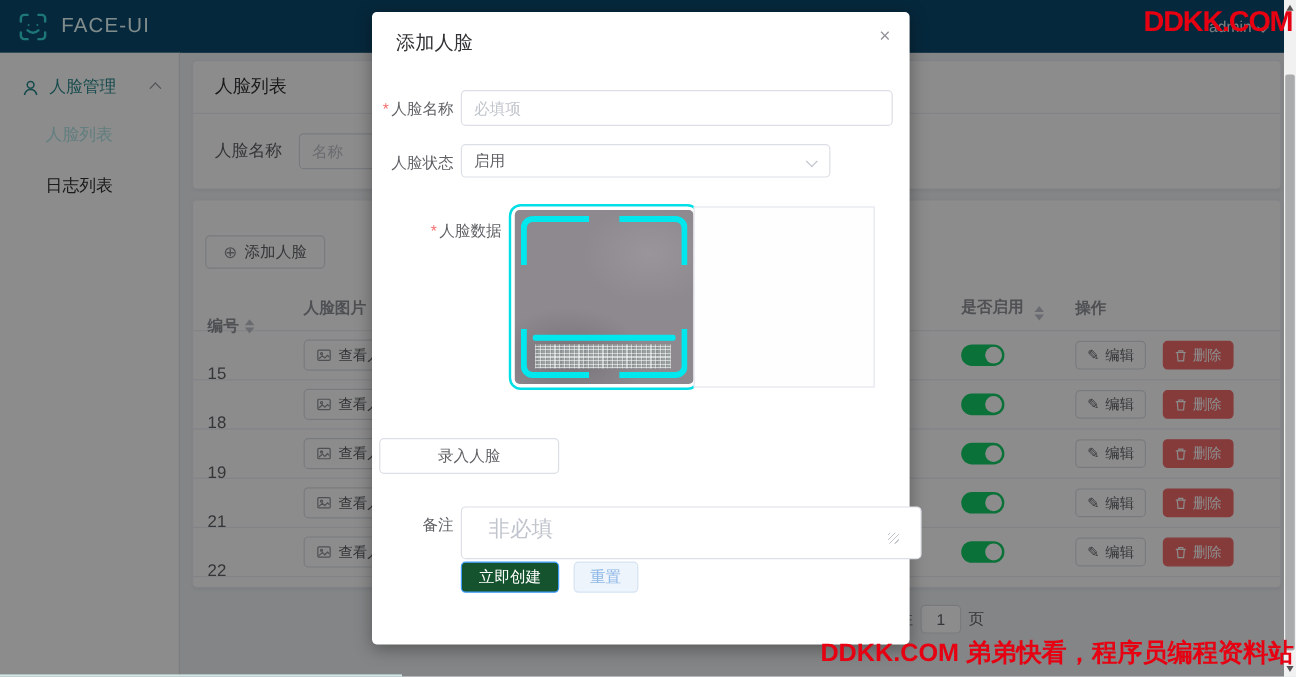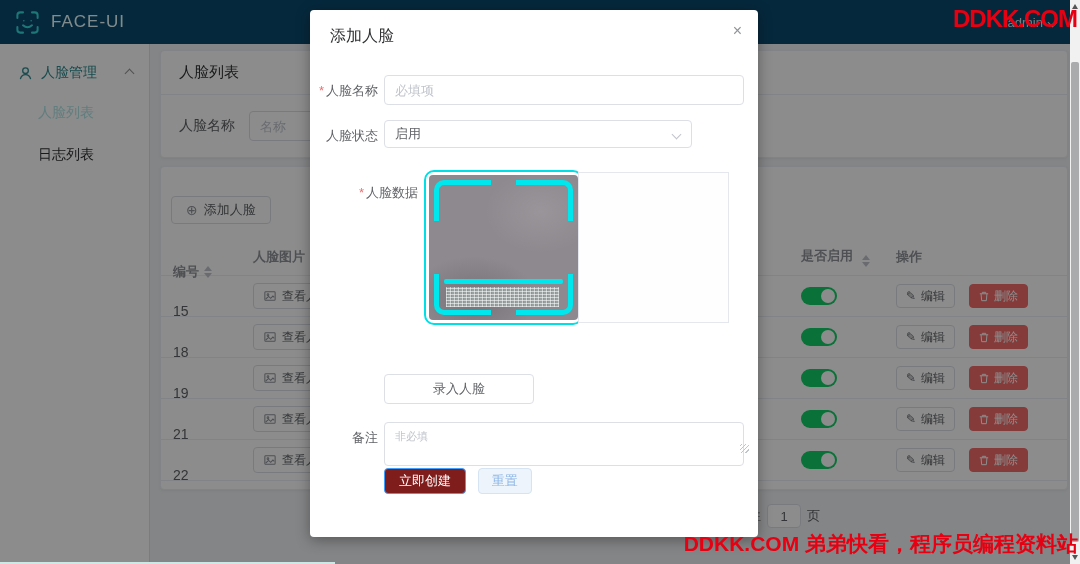--- a/index.html
+++ b/index.html
@@ -75,21 +75,21 @@
   
   .modal{position:absolute;left:310px;top:10px;width:448px;height:527px;background:#fff;border-radius:4px;
          box-shadow:0 3px 14px rgba(0,0,0,.35);z-index:6;font-size:13px;}
   .modal-title{position:absolute;left:20px;top:16px;font-size:16px;color:#303133;}
   .modal-close{position:absolute;right:16px;top:13px;font-size:16px;color:#909399;cursor:pointer;line-height:1;}
   .frow{position:absolute;left:0;display:flex;}
   .flabel{width:68px;text-align:right;color:#606266;font-size:13px;padding-top:7px;}
   .req-star{color:#f56c6c;margin-right:2px;}
   .fctrl{margin-left:6px;}
   .row-name{top:65px;}  .row-status{top:110px;}  .row-data{top:160px;}
-  .row-capture{top:364px;} .row-remark{top:412px;} .row-actions{top:458px;}
+  .row-capture{top:348px;flex-direction:column;} .row-remark{top:412px;} .row-actions{top:458px;}
   .w-input{width:338px;}
   .sel{position:relative;width:308px;height:28px;border:1px solid #dcdfe6;border-radius:4px;
        display:flex;align-items:center;padding:0 10px;color:#606266;background:#fff;cursor:pointer;box-sizing:border-box;}
   .sel .chev{position:absolute;right:11px;top:10px;color:#c0c4cc;}
 
   
   .cam{position:relative;width:149px;height:145px;border:2px solid #00dfe6;border-radius:10px;
        padding:3px;background:#fff;}
   .cam-img{position:relative;width:100%;height:100%;border-radius:4px;overflow:hidden;
            background:linear-gradient(135deg,#938d93 0%,#8c878c a 0,#8c878c 45%,#8a858a 70%,#959196 100%);
@@ -103,26 +103,26 @@
   .bk.bl{left:5px;bottom:5px;border-left-width:5px;border-bottom-width:5px;border-bottom-left-radius:10px;}
   .bk.br{right:5px;bottom:5px;border-right-width:5px;border-bottom-width:5px;border-bottom-right-radius:10px;}
   .scanline{position:absolute;left:15px;width:119px;top:104px;height:5px;background:#00e7ee;border-radius:2px;}
   .noise{position:absolute;left:17px;width:113px;top:112px;height:20px;background-color:#9aa0a0;
          background-image:repeating-linear-gradient(0deg,rgba(255,255,255,.55) 0 1px,transparent 1px 3px),
                           repeating-linear-gradient(90deg,rgba(240,244,244,.55) 0 1px,rgba(130,132,136,.5) 1px 2px,transparent 2px 4px);}
   .preview-box{position:absolute;left:268px;top:162px;width:151px;height:151px;border:1px solid #e4e7ed;
                background:#fefefe;box-sizing:border-box;}
   .capture-btn{width:150px;height:30px;background:#fff;border:1px solid #dcdfe6;border-radius:4px;
                color:#606266;font-size:13px;cursor:pointer;font-family:inherit;}
-  .txa{width:338px;height:30px;border:1px solid #dcdfe6;border-radius:4px;padding:6px 10px;resize:none;
-       font-size:11px;color:#701a75;outline:none;font-family:inherit;position:relative;}
+  .txa{width:338px;height:30px;border:1px solid #dcdfe6;border-radius:4px;padding:6px 22px;resize:none;
+       font-size:18px;color:#701a75;outline:none;font-family:inherit;position:relative;}
   .txa::placeholder{color:#c0c4cc;}
   .resize-grip{position:absolute;left:430px;top:434px;width:9px;height:9px;
        background:repeating-linear-gradient(-45deg,transparent 0 2px,#c0c4cc 2px 3px);z-index:2;}
-  .primary-btn{height:26px;padding:0 14px;background:#7f1d1d;border:1px solid #409eff;border-radius:4px;
+  .primary-btn{height:26px;padding:0 14px;background:#14532d;border:1px solid #409eff;border-radius:4px;
                color:#fff;font-size:13px;cursor:pointer;font-family:inherit;}
   .plain-btn{height:26px;padding:0 13px;margin-left:8px;background:#eef4fb;border:1px solid #d5e3f2;
              border-radius:4px;color:#8cb6e6;font-size:13px;cursor:pointer;font-family:inherit;}
 
   
   .scrollbar{position:absolute;right:0;top:0;width:10px;height:564px;background:#f1f1f1;z-index:7;}
   .sb-arrow{position:absolute;left:2px;width:0;height:0;border-left:3px solid transparent;border-right:3px solid transparent;}
   .sb-up{top:4px;border-bottom:5px solid #555;}
   .sb-dn{bottom:4px;border-top:5px solid #555;}
   .sb-thumb{position:absolute;left:1px;width:8px;top:62px;height:480px;background:#a9abad;border-radius:2px;}

